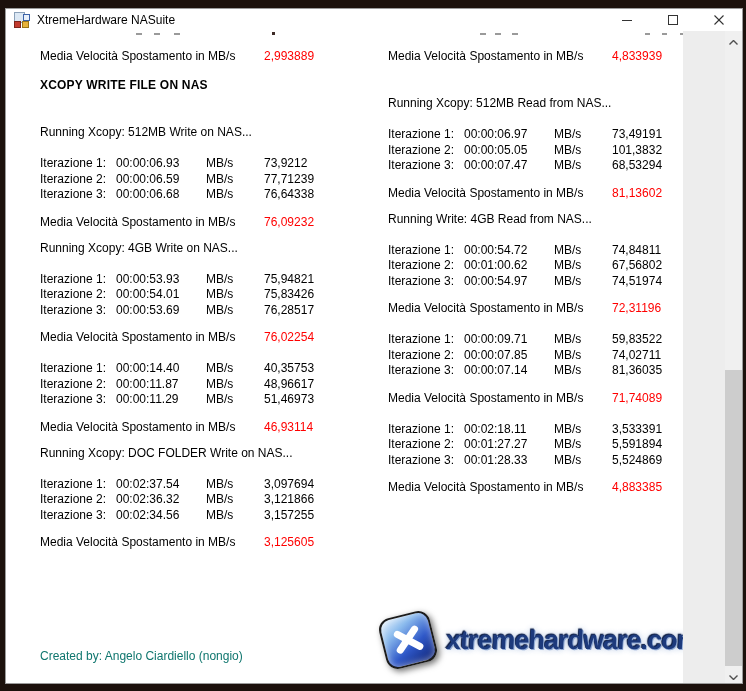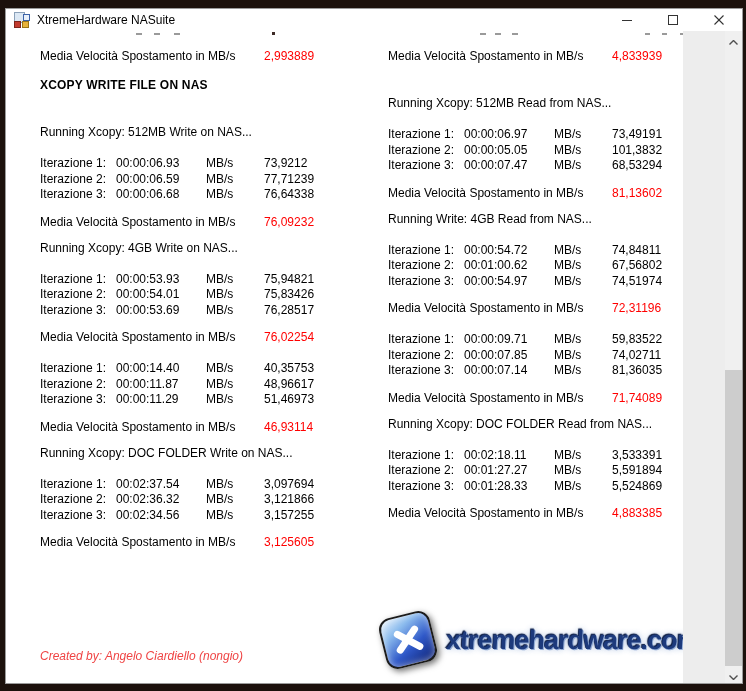--- a/index.html
+++ b/index.html
@@ -55,21 +55,21 @@
   .media-row { display:grid; grid-template-columns:224px auto; }
   .media-row.top { margin-top:12px; }
   .media-value { color:#ff0000; }
   .col-heading { margin-top:15px; font-weight:bold; font-size:12px; letter-spacing:.2px; }
   .section .running { margin-top:12px; }
   .section:first-child .running { margin-top:33px; }
   .iters { margin-top:17px; }
   .iter-row { display:grid; grid-template-columns:76px 90px 58px auto; line-height:15.5px; }
   .section .media-row { margin-top:12px; }
   
-  .created-by { position:absolute; left:34px; top:618px; font-style:italic; font-size:12px; color:#ef4444; }
+  .created-by { position:absolute; left:34px; top:618px; font-size:12px; color:#0f766e; }
   .logo { position:absolute; left:376px; top:583px; display:flex; align-items:center; }
   .logo-icon {
     width:52px; height:52px; border-radius:12px; transform:rotate(-14deg);
     background:linear-gradient(150deg,#eef6fd 0%,#8cbcee 28%,#2f58c8 62%,#0d2070 100%);
     border:2px solid #1c1c1c;
     box-shadow:2px 3px 6px rgba(0,0,0,.55), inset 0 0 7px rgba(255,255,255,.55);
     display:flex; align-items:center; justify-content:center;
   }
   .logo-text {
     margin-left:12px; font-weight:bold; font-size:27px; letter-spacing:-1px;
@@ -349,21 +349,20 @@
     <span>81,36035</span>
   </div>
 </div>
     <div class="media-row">
       <span>Media Velocità Spostamento in MB/s</span>
       <span class="media-value">71,74089</span>
     </div>
   </div>
 
   <div class="section">
-    <div class="running">Running Xcopy: DOC FOLDER Read from NAS...</div>
     <div class="iters">
   <div class="iter-row">
     <span>Iterazione 1:</span>
     <span>00:02:18.11</span>
     <span>MB/s</span>
     <span>3,533391</span>
   </div>
 
   <div class="iter-row">
     <span>Iterazione 2:</span>

